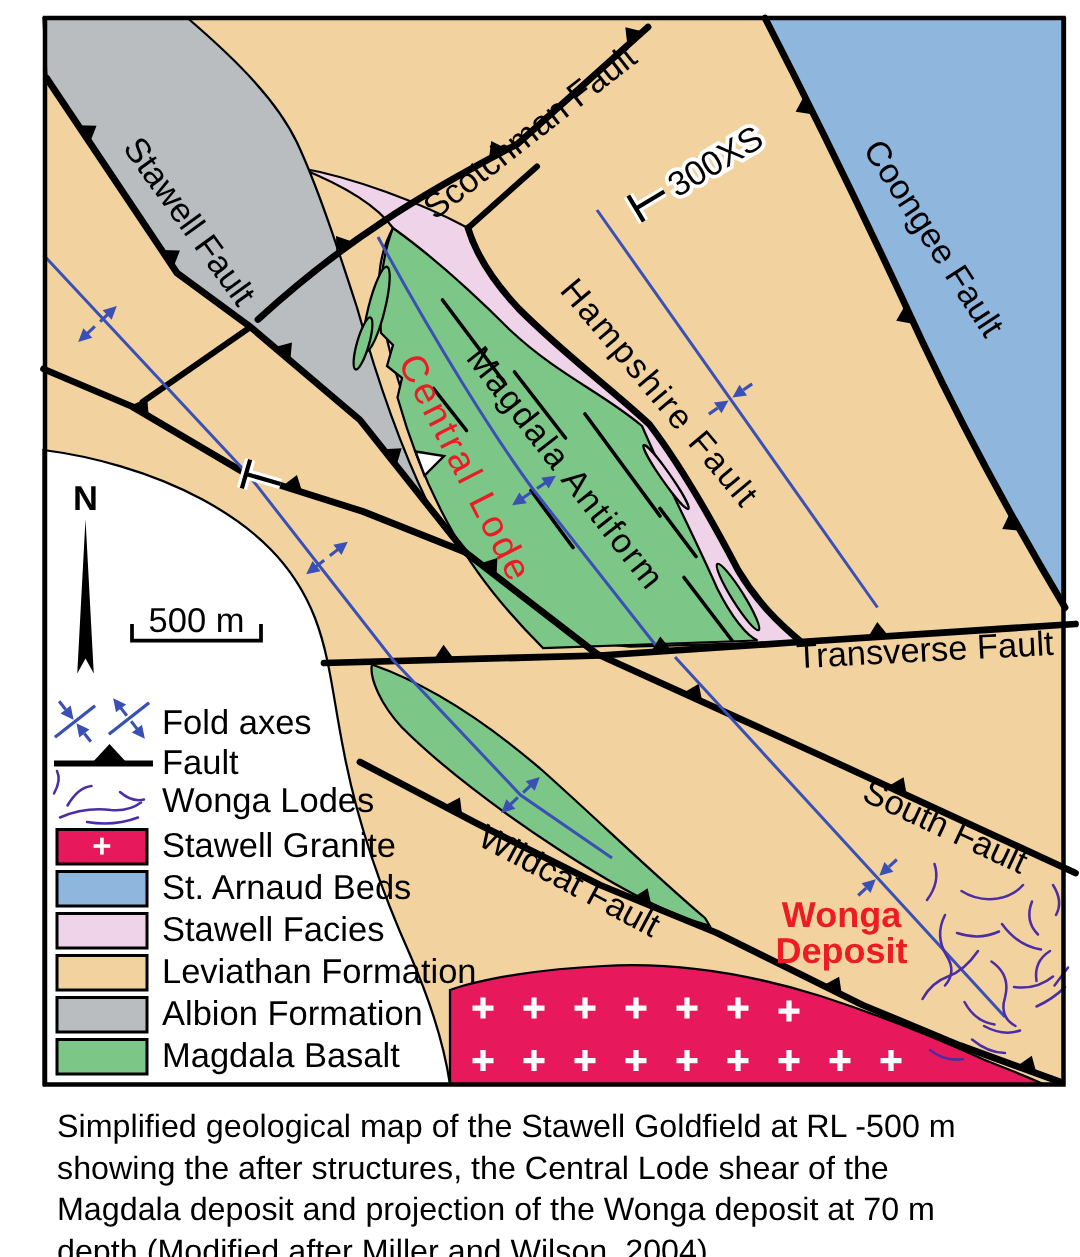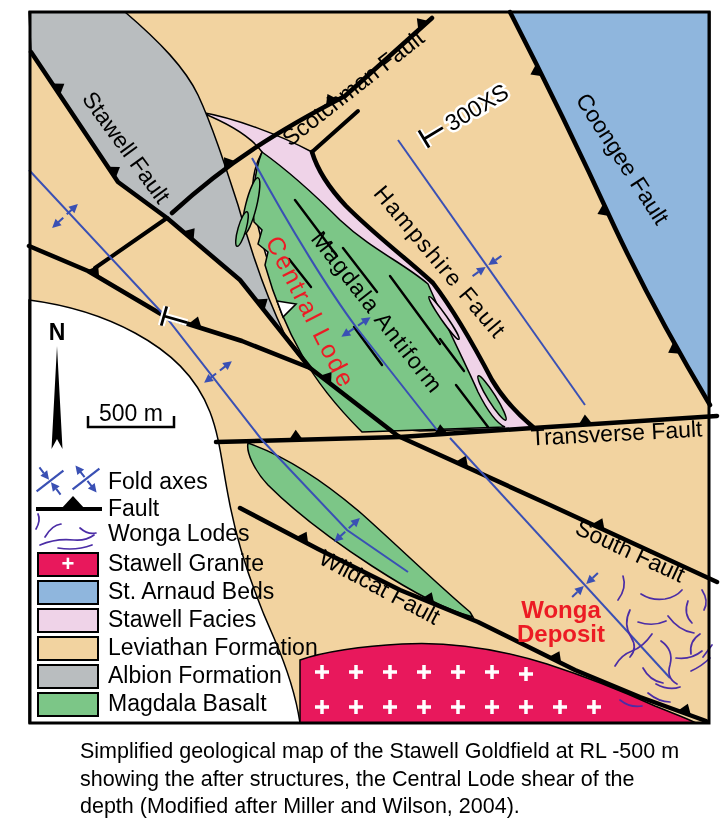--- a/index.html
+++ b/index.html
@@ -11,21 +11,21 @@
   .fault-thin{stroke:#000;stroke-width:4;fill:none;stroke-linecap:round;}
   .axis{stroke-width:2;fill:none;}
   .sliver{stroke:#000;stroke-width:2.4;fill:none;stroke-linecap:round;}
   .lode{stroke-width:1.7;fill:none;stroke-linecap:round;}
   .maplabel{font-family:"Liberation Sans",sans-serif;font-size:23px;fill:#000;}
   .redlabel{font-family:"Liberation Sans",sans-serif;}
   .halo{paint-order:stroke;stroke:#fff;stroke-width:5px;}
   .legendlabel{font-family:"Liberation Sans",sans-serif;font-size:23px;fill:#000;}
   #caption{position:absolute;left:38px;top:738px;width:672px;color:#000;
            font-size:21.5px;line-height:27.5px;}
-  #caption div{white-space:nowrap;margin-left:42px;}
+  #caption div{white-space:nowrap;}
 </style>
 </head>
 <body>
 
 <div id="page">
 
 <svg id="map-svg" width="720" height="838" viewBox="0 0 720 838">
 
   <defs>
     <g id="antiform-sym">
@@ -239,16 +239,17 @@
     <rect x="38" y="693" width="60" height="23" stroke="#000" stroke-width="2" fill="#7CC687"></rect>
     <text class="legendlabel" x="108" y="711">Magdala Basalt</text>
   </g>
 
   <rect x="30" y="12" width="679" height="711" fill="none" stroke="#000" stroke-width="3"></rect>
 </svg>
 
 <div id="caption">
   <div>Simplified geological map of the Stawell Goldfield at RL -500 m</div>
   <div>showing the after structures, the Central Lode shear of the</div>
+  <div>Magdala deposit and projection of the Wonga deposit at 70 m</div>
   <div>depth (Modified after Miller and Wilson, 2004).</div>
 </div>
 
 </div>
 
 </body></html>

